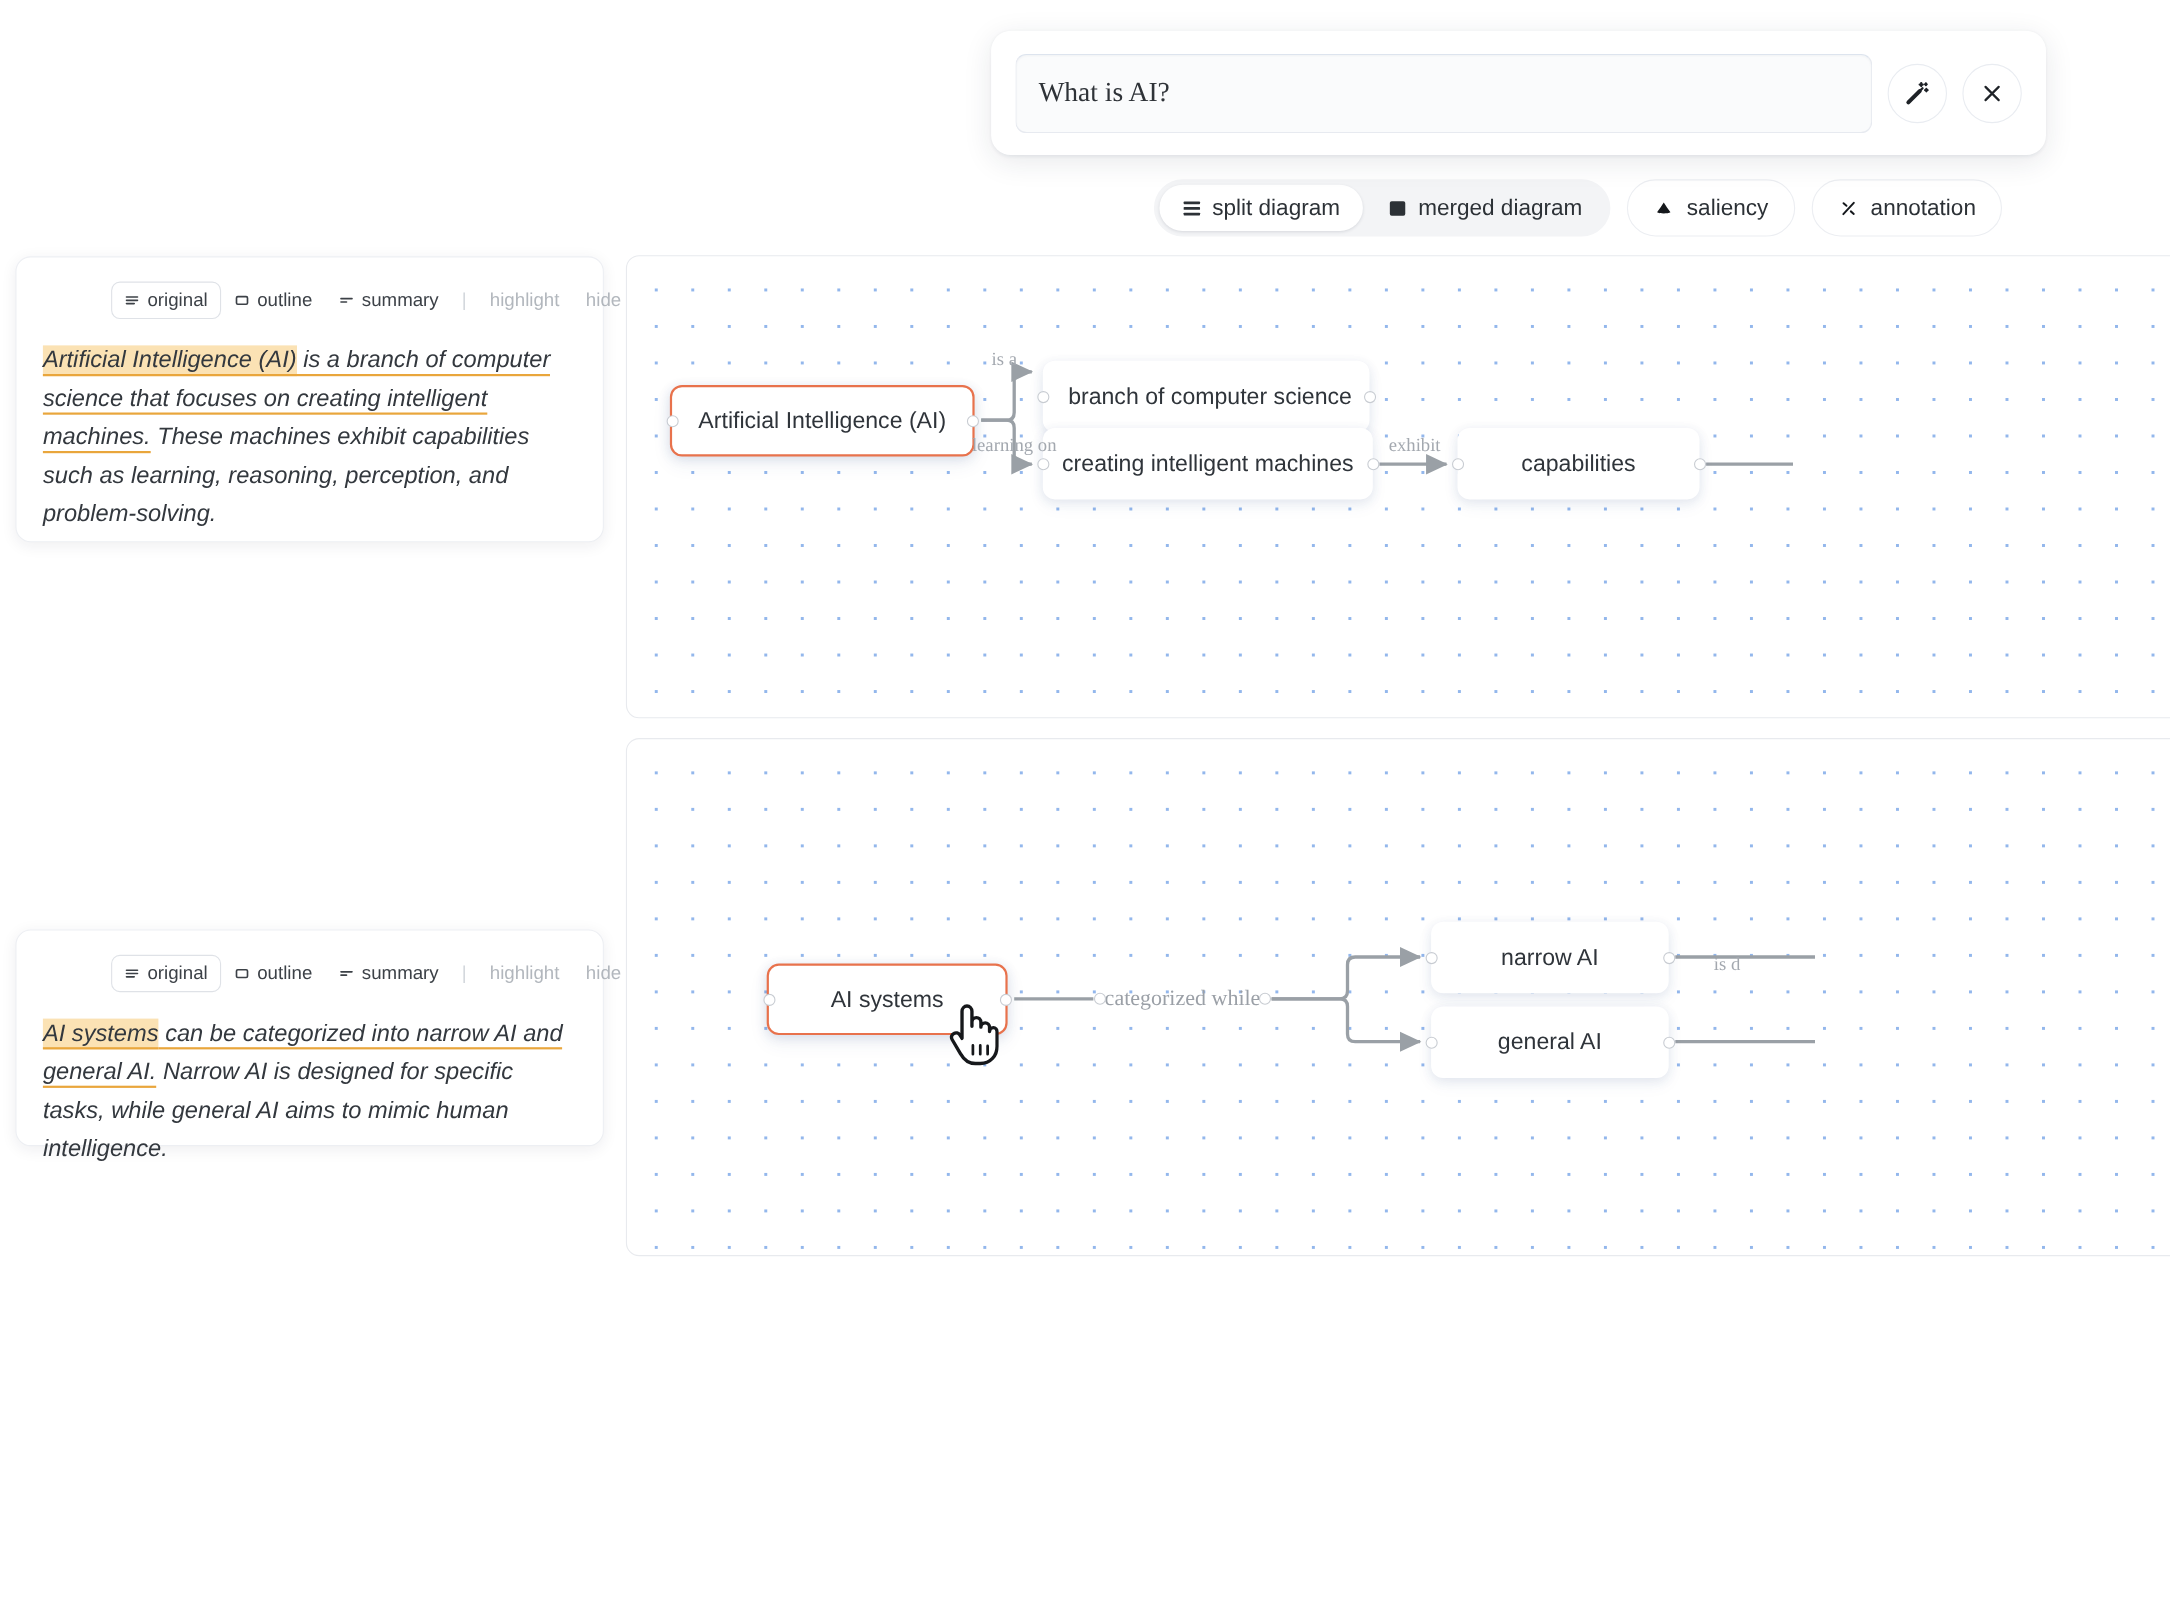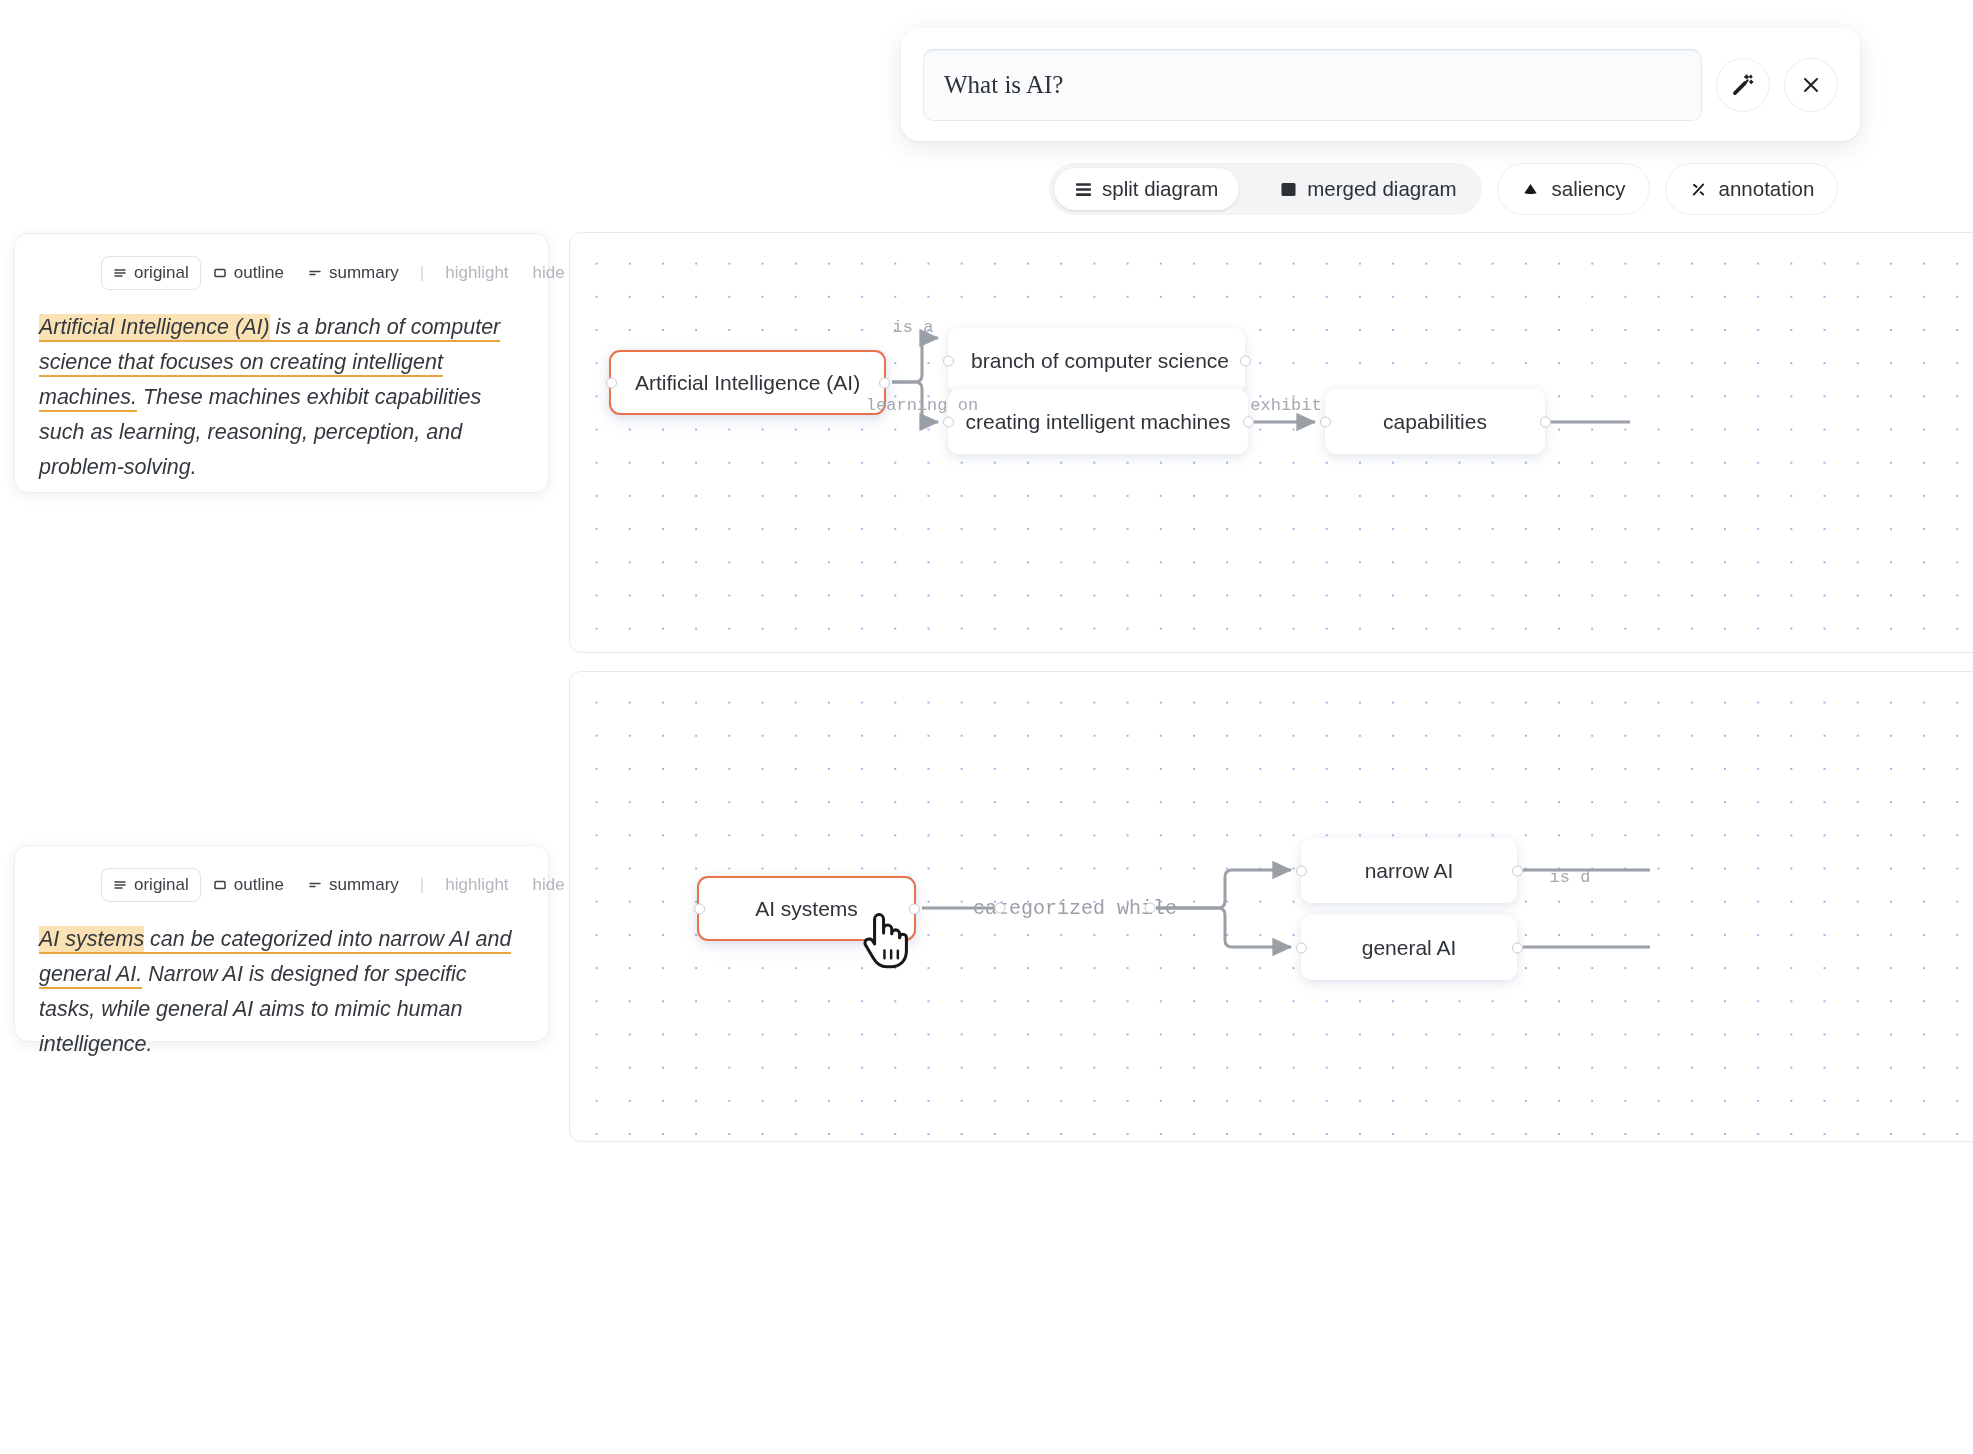--- a/index.html
+++ b/index.html
@@ -76,21 +76,21 @@
     align-items: center;
     gap: 15px;
     z-index: 35;
   }
   .pill-group {
     display: flex;
     align-items: center;
     background: #f3f4f6;
     border-radius: 999px;
     padding: 5px;
-    gap: 20px;
+    gap: 2px;
   }
   .pill {
     display: flex;
     align-items: center;
     gap: 10px;
     height: 42px;
     padding: 0 21px;
     border-radius: 999px;
     border: none;
     background: transparent;
@@ -236,21 +236,21 @@
     transform: translateY(-50%);
     z-index: 5;
     cursor: crosshair;
   }
   .handle.left  { left: -5.5px; }
   .handle.right { right: -5.5px; }
 
   
   .edge-label {
     position: absolute;
-    font-family: Liberation Mono, monospace;
+    font-family: Liberation Serif, serif;
     font-size: 17px;
     color: #a3a8af;
     white-space: nowrap;
     transform: translate(-50%, -50%);
     background: transparent;
     padding: 0 3px;
   }
   .edge-label.big {
     font-size: 20px;
     color: #9ba0a7;

